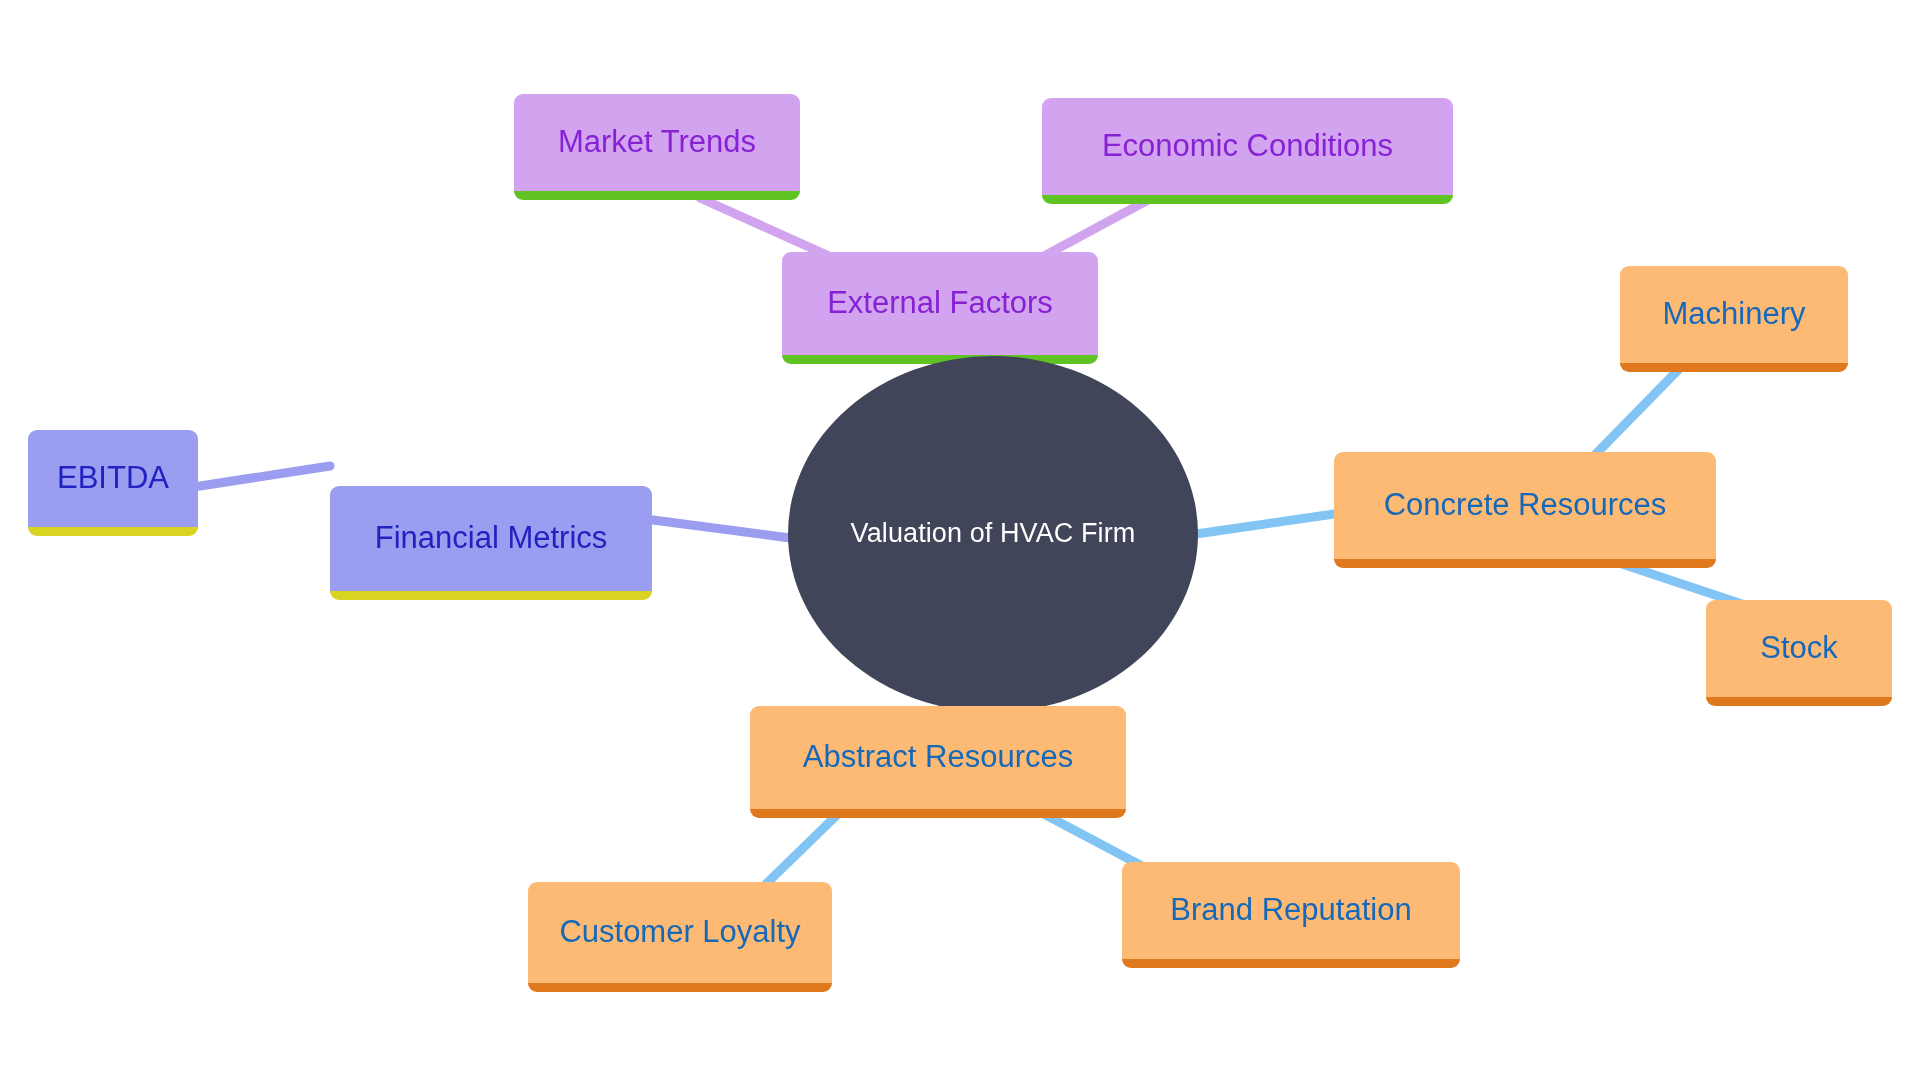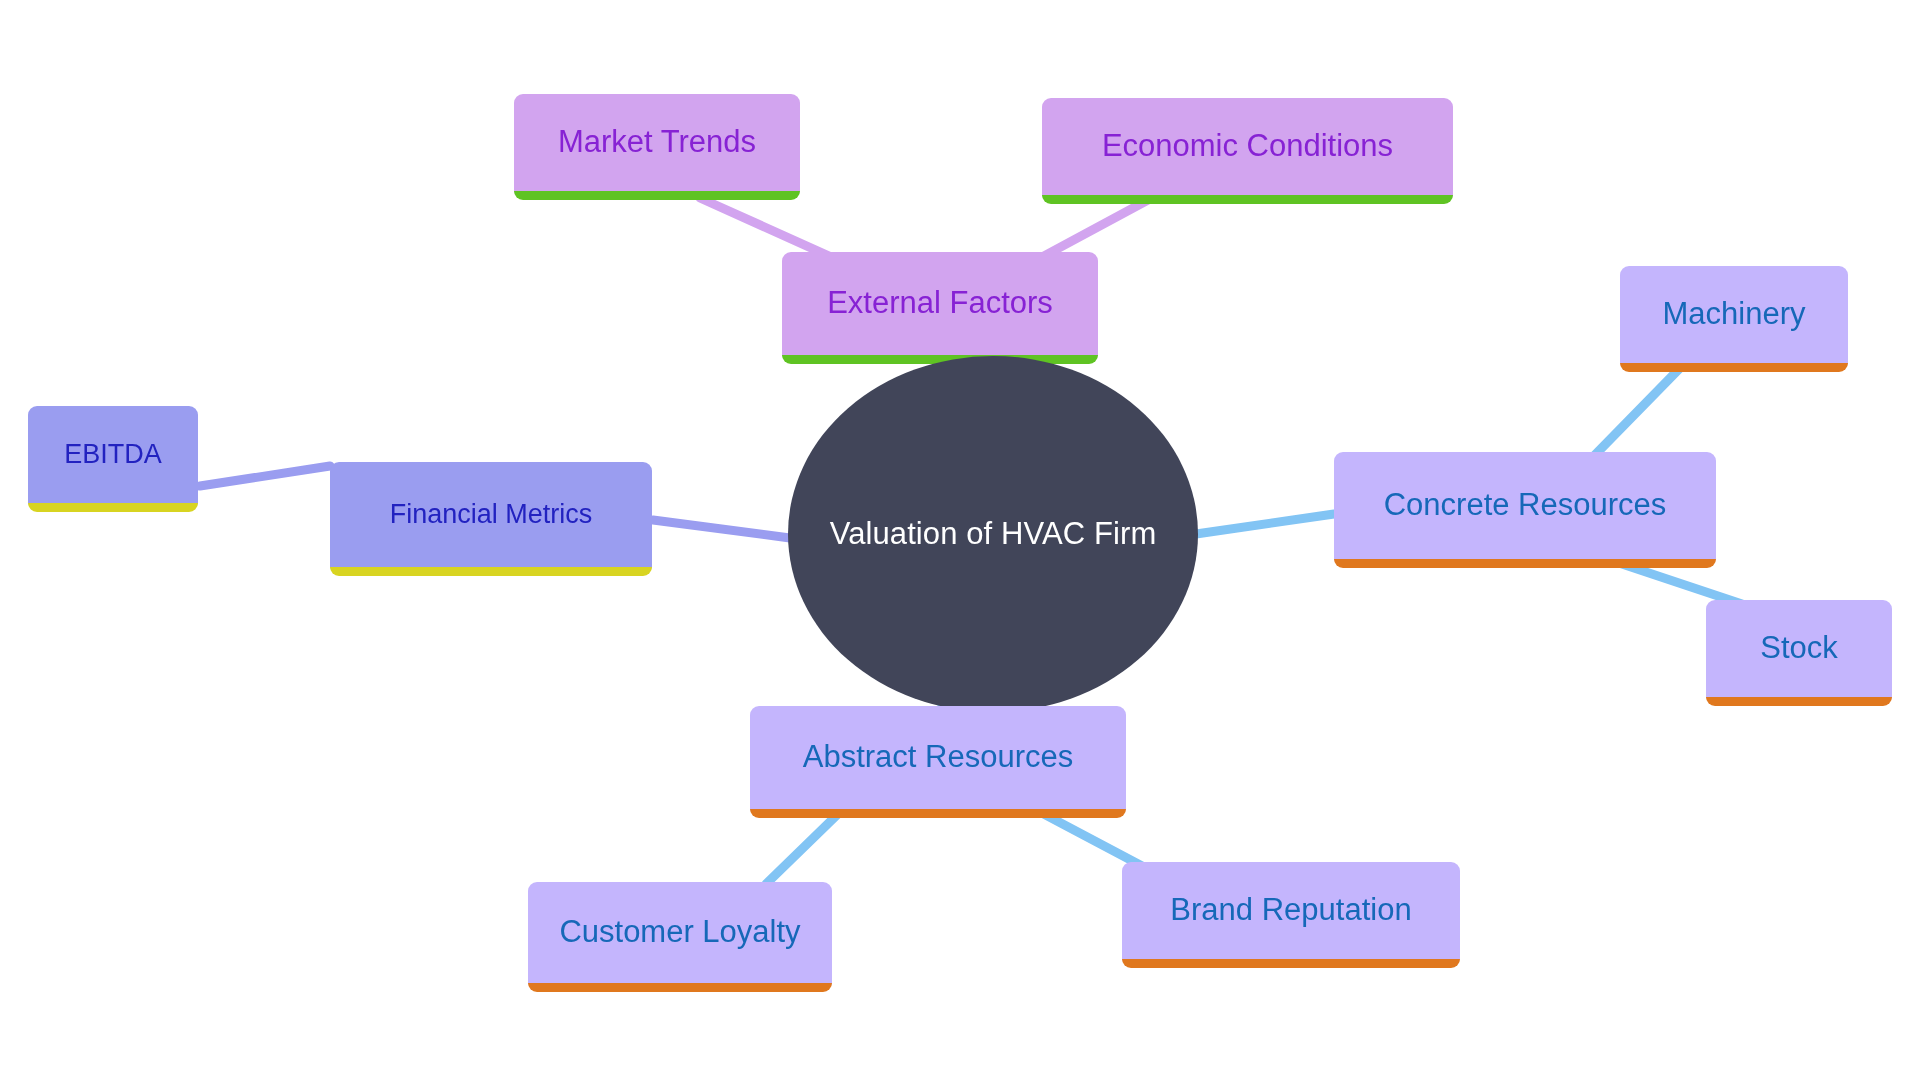--- a/index.html
+++ b/index.html
@@ -38,43 +38,44 @@
   .node-label {
     display: block;
     padding: 0 14px;
   }
 
   
   .node-root {
     border-radius: 50%;
     background: #414559;
     color: #ffffff;
-    font-size: 31px;
+    font-size: 27px;
     letter-spacing: 0.1px;
   }
 
   
   .node-purple {
     background: #d2a4ef;
     color: #8722d4;
     border-bottom: 9px solid #5fc323;
     font-size: 31px;
   }
 
   
   .node-peri {
     background: #9a9df0;
     color: #2222c0;
     border-bottom: 9px solid #d8d421;
-    font-size: 27px;
+    font-size: 31px;
+    margin-top: 24px;
   }
 
   
   .node-blue {
-    background: #c4b5fd;
+    background: #fdba74;
     color: #1668b8;
     border-bottom: 9px solid #e0781e;
     font-size: 31px;
   }
 </style>
 </head>
 <body>
 
 <div id="canvas">
 

